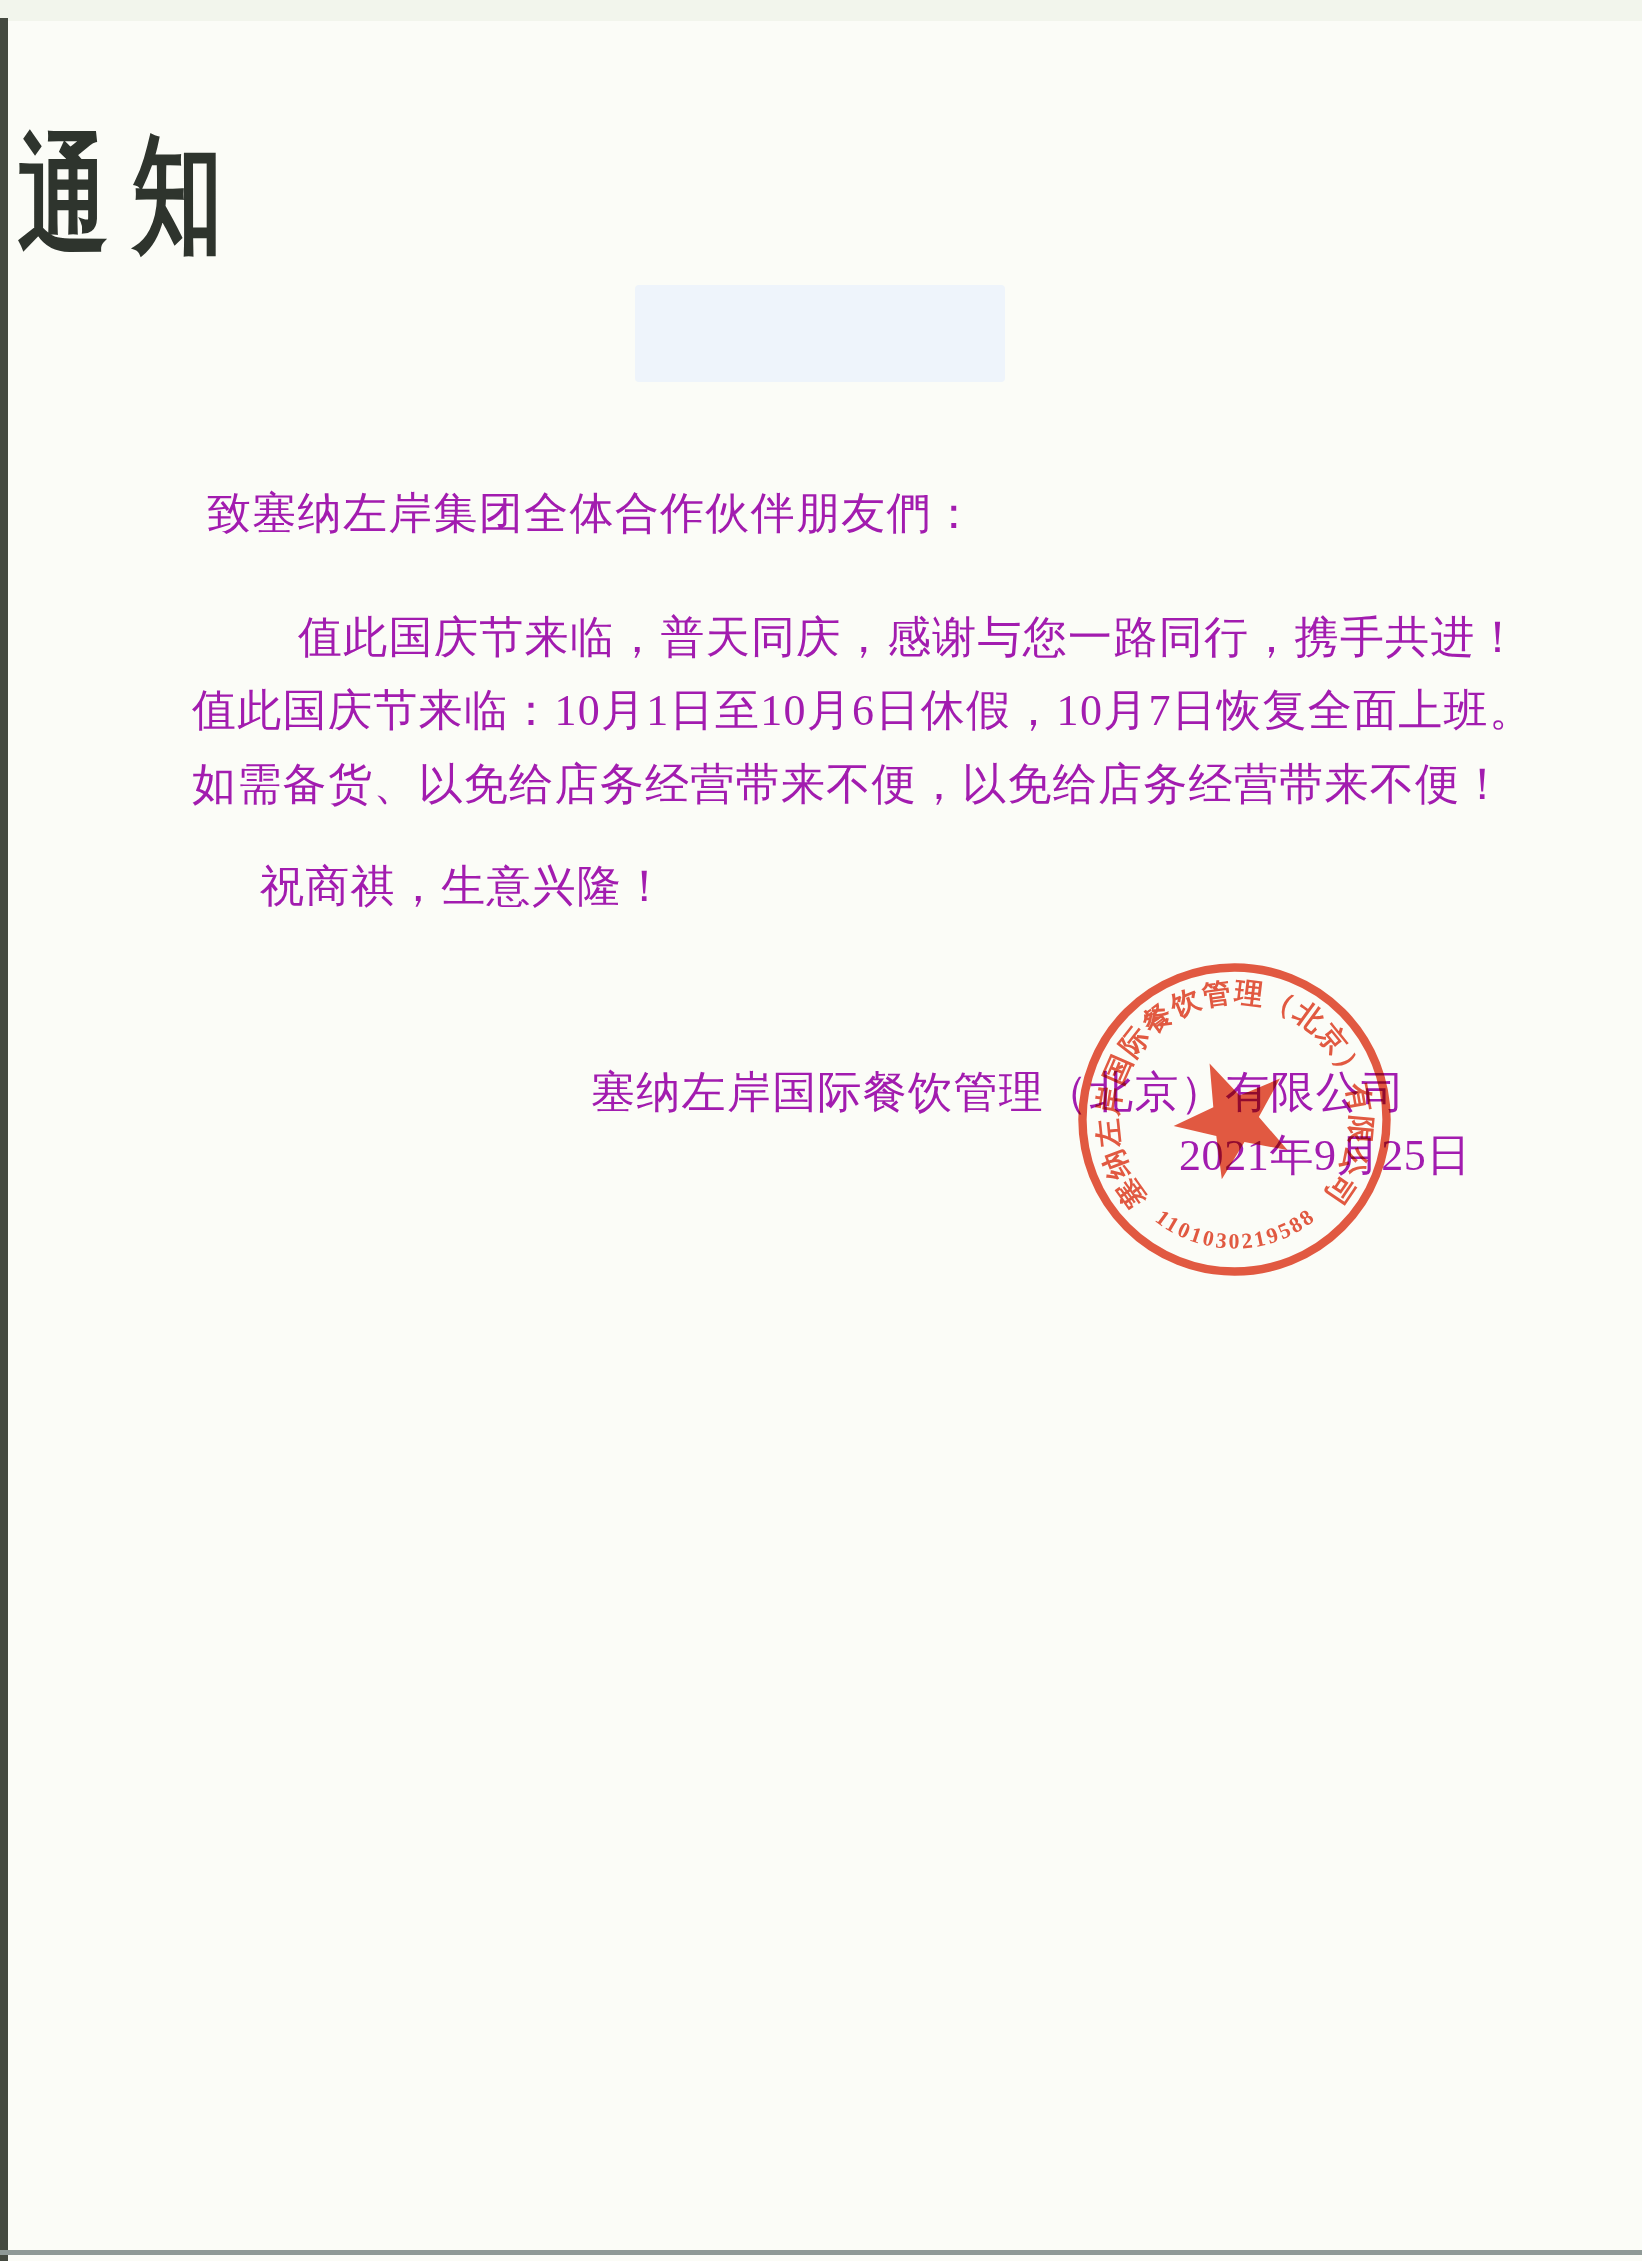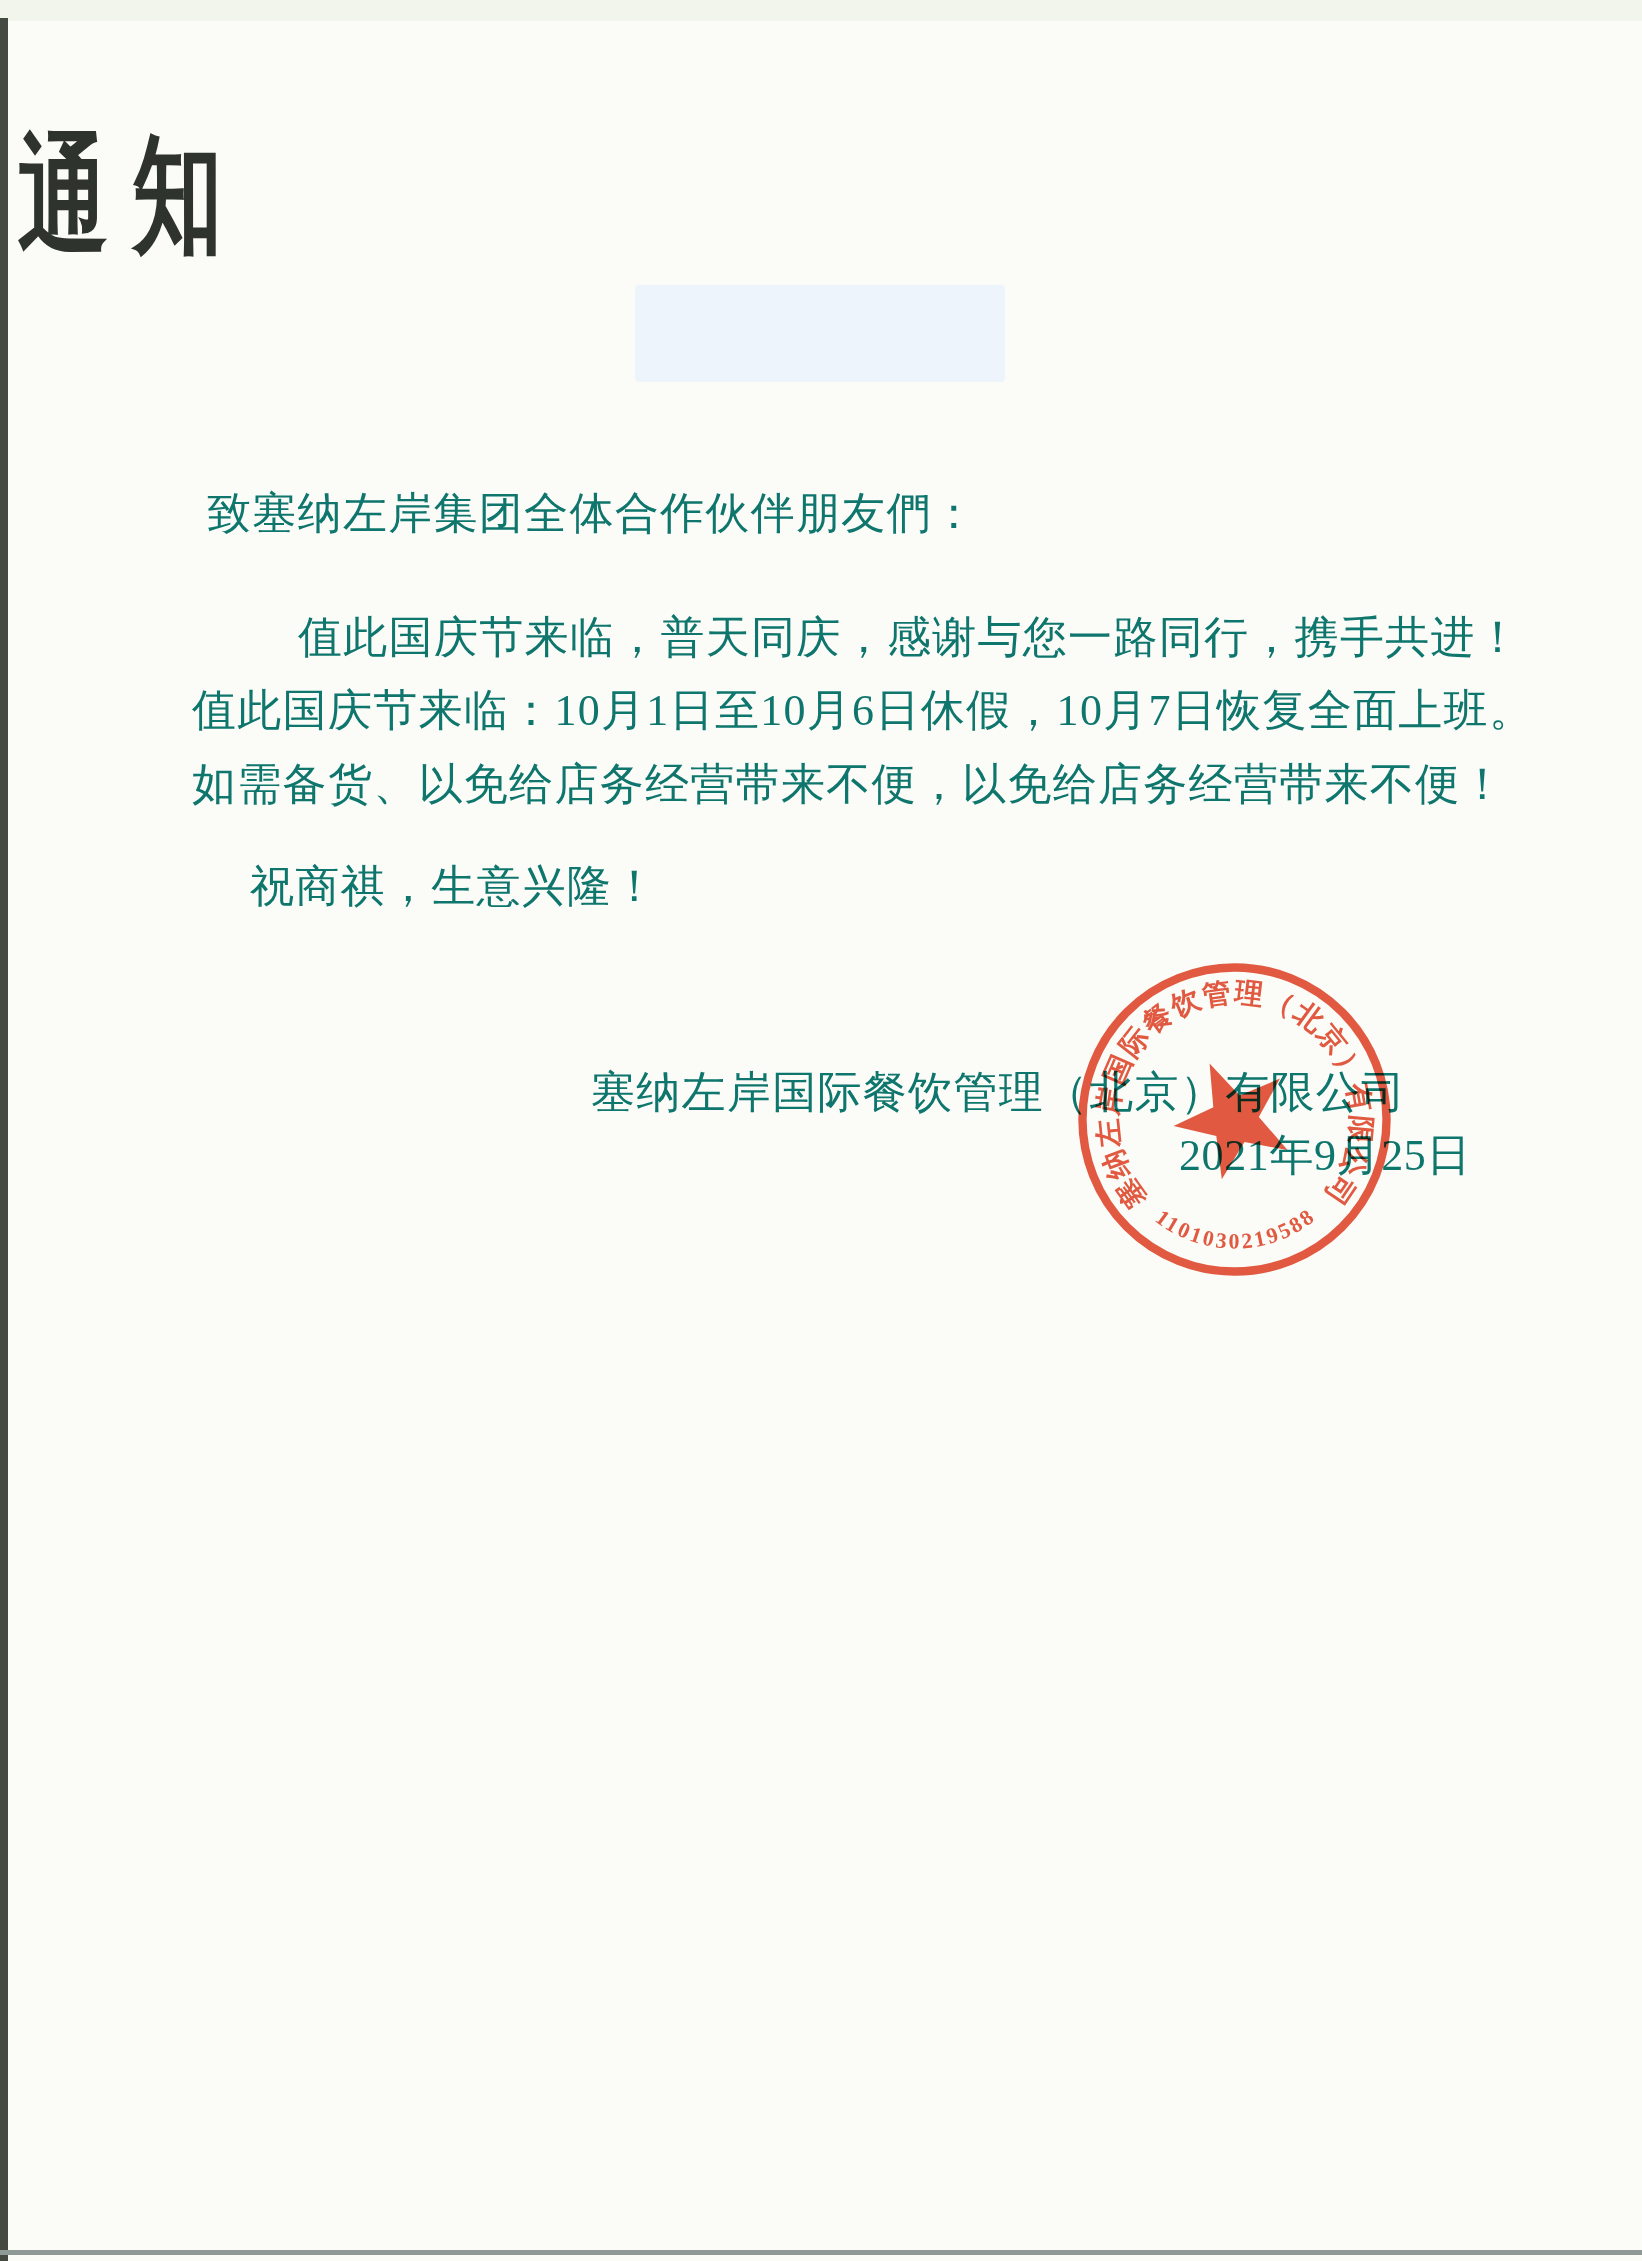--- a/index.html
+++ b/index.html
@@ -38,27 +38,27 @@
   }
   .doc-title .squeeze {
     display: inline-block;
     letter-spacing: 35px; margin-right: -35px;
     transform: scaleX(0.70) translateX(-45px);
     transform-origin: center top;
   }
   .line {
     position: absolute; white-space: nowrap;
     font-size: 44px; line-height: 1.1; letter-spacing: 1.3px;
-    color: #0f766e;
+    color: #a21caf;
   }
   .salutation { left: 207px;  top: 490px;  }
   .body-l1    { left: 298px;  top: 614px;  }
   .body-l2    { left: 192px;  top: 687px; }
   .body-l3    { left: 192px;  top: 761px; }
-  .closing    { left: 250px;  top: 863px; }
+  .closing    { left: 260px;  top: 863px; }
   .signature  { left: 591px;  top: 1069px; }
   .sign-date  { left: 1179px; top: 1132px; letter-spacing: 0.6px; }
   
   .seal {
     position: absolute; left: 1067px; top: 952px;
     width: 335px; height: 335px;
     mix-blend-mode: multiply; opacity: 0.9;
   }
 </style>
 </head>

